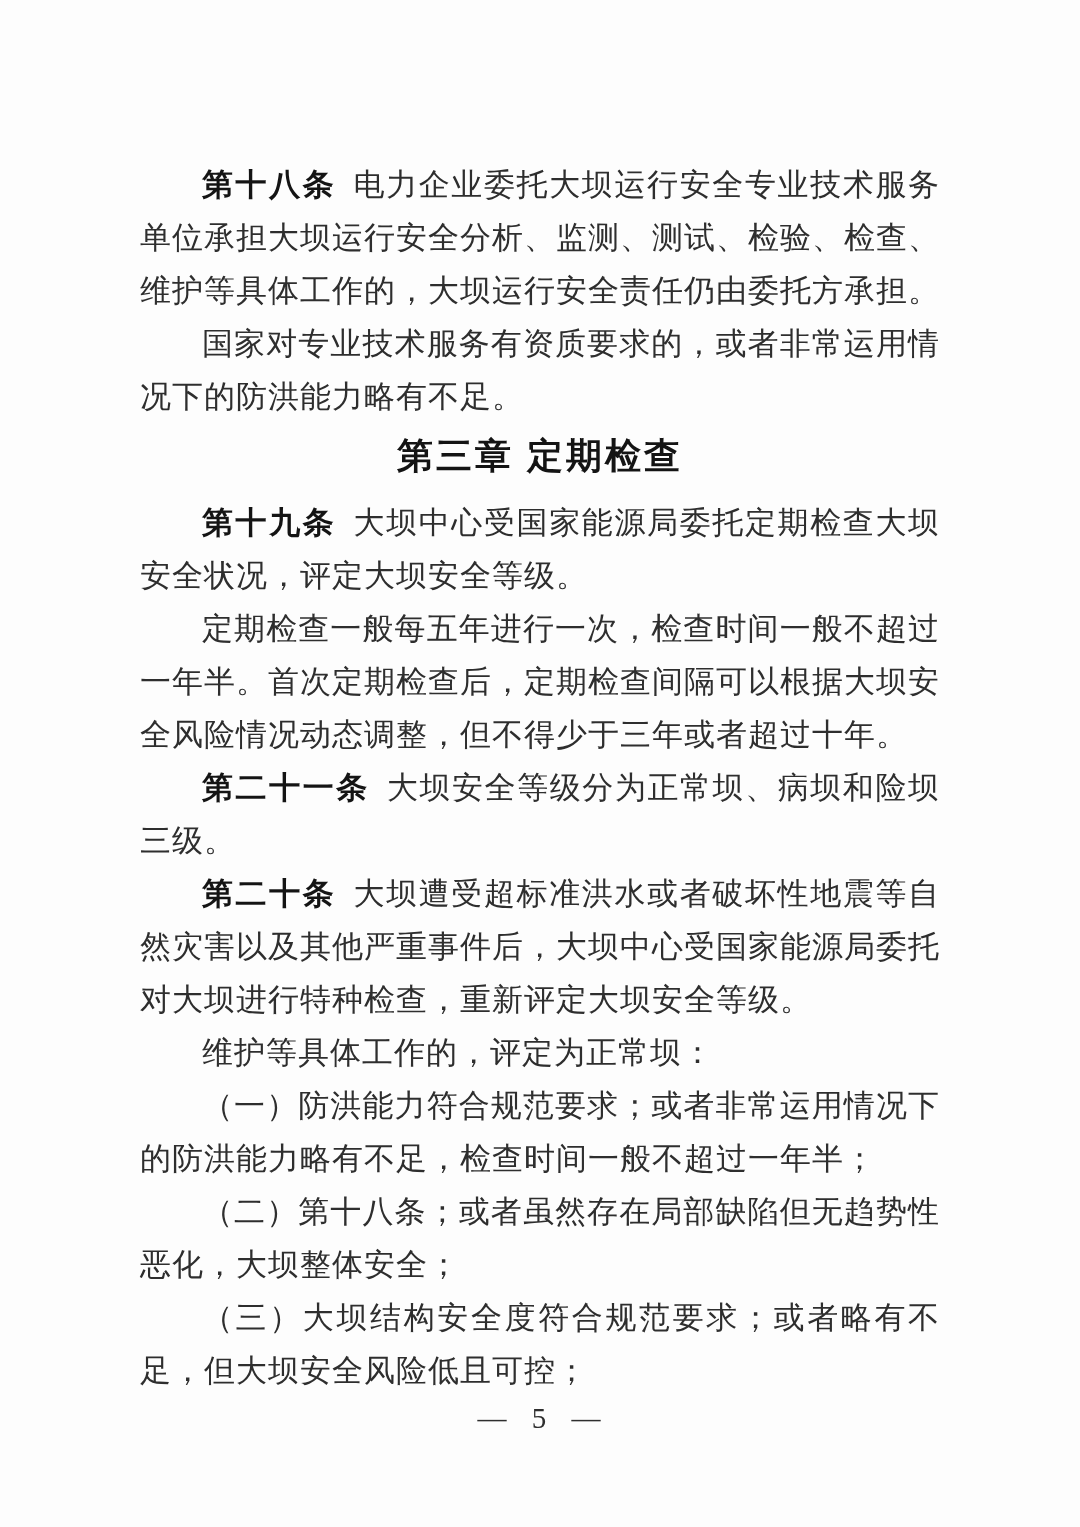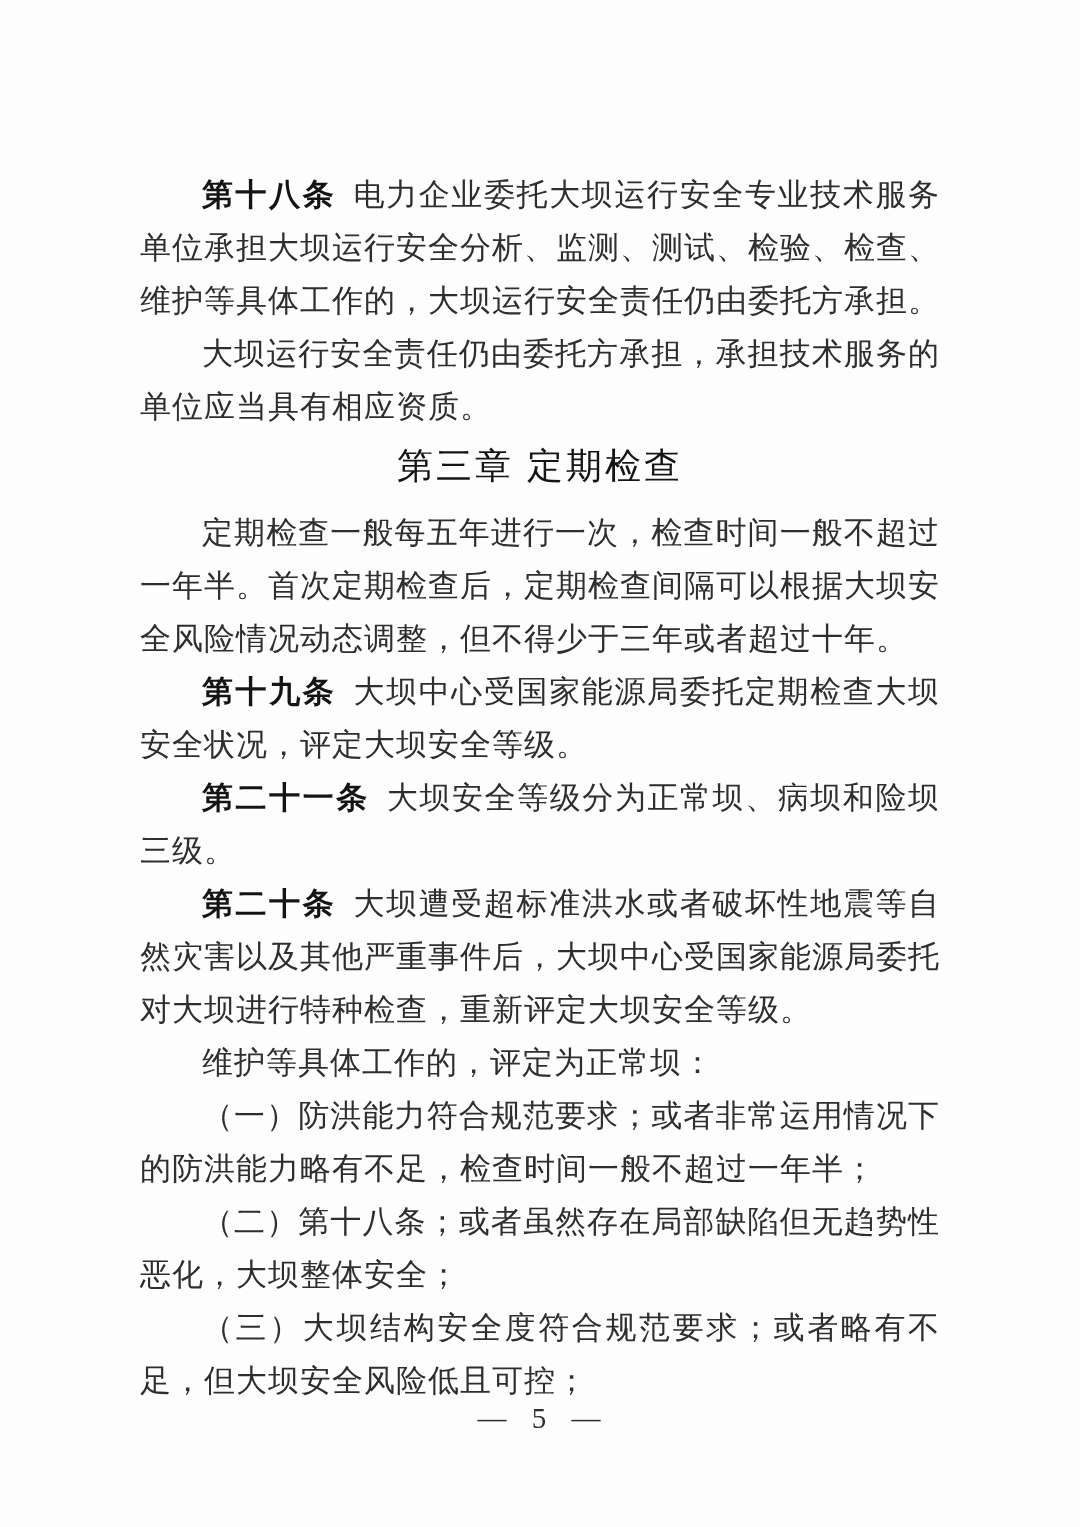--- a/index.html
+++ b/index.html
@@ -13,21 +13,21 @@
     height: 1527px;
     margin: 0 auto;
     background: #fdfdfd;
     color: #2e2e2e;
     font-family: "Liberation Serif", "DejaVu Serif", serif;
     overflow: hidden;
   }
   .content {
     position: absolute;
     left: 140px;
-    top: 168px;
+    top: 158px;
     width: 800px;
   }
   .para {
     margin: 0;
     font-size: 31px;
     line-height: 53px;
     letter-spacing: 1px;
     text-align: justify;
     text-justify: inter-character;
     text-indent: 2em;
@@ -36,21 +36,21 @@
   .article-no {
     font-family: "Liberation Sans", "DejaVu Sans", sans-serif;
     font-weight: 700;
     color: #141414;
     margin-right: 0.55em;
     letter-spacing: 2px;
   }
   .chapter-heading {
     font-family: "Liberation Sans", "DejaVu Sans", sans-serif;
     font-size: 36px;
-    font-weight: 400;
+    font-weight: 700;
     color: #141414;
     text-align: center;
     text-indent: 0;
     letter-spacing: 3px;
     line-height: 53px;
     margin: 6px 0 14px 0;
   }
   .footer {
     position: absolute;
     left: 0;
@@ -62,24 +62,24 @@
     letter-spacing: 2px;
     word-spacing: 14px;
   }
 </style>
 </head>
 <body>
 
 <div class="page">
   <main class="content" id="doc-content">
       <p class="para"><b class="article-no">第十八条</b><span>电力企业委托大坝运行安全专业技术服务单位承担大坝运行安全分析、监测、测试、检验、检查、维护等具体工作的，大坝运行安全责任仍由委托方承担。</span></p>
-      <p class="para">大坝运行安全责任仍由委托方承担，承担技术服务的单位应当具有相应资质。</p>
+      <p class="para">国家对专业技术服务有资质要求的，或者非常运用情况下的防洪能力略有不足。</p>
       <h2 class="chapter-heading">第三章 定期检查</h2>
+      <p class="para"><b class="article-no">第十九条</b><span>大坝中心受国家能源局委托定期检查大坝安全状况，评定大坝安全等级。</span></p>
       <p class="para">定期检查一般每五年进行一次，检查时间一般不超过一年半。首次定期检查后，定期检查间隔可以根据大坝安全风险情况动态调整，但不得少于三年或者超过十年。</p>
-      <p class="para"><b class="article-no">第十九条</b><span>大坝中心受国家能源局委托定期检查大坝安全状况，评定大坝安全等级。</span></p>
       <p class="para"><b class="article-no">第二十一条</b><span>大坝安全等级分为正常坝、病坝和险坝三级。</span></p>
       <p class="para"><b class="article-no">第二十条</b><span>大坝遭受超标准洪水或者破坏性地震等自然灾害以及其他严重事件后，大坝中心受国家能源局委托对大坝进行特种检查，重新评定大坝安全等级。</span></p>
       <p class="para">维护等具体工作的，评定为正常坝：</p>
       <p class="para">（一）防洪能力符合规范要求；或者非常运用情况下的防洪能力略有不足，检查时间一般不超过一年半；</p>
       <p class="para">（二）第十八条；或者虽然存在局部缺陷但无趋势性恶化，大坝整体安全；</p>
       <p class="para">（三）大坝结构安全度符合规范要求；或者略有不足，但大坝安全风险低且可控；</p>
     </main>
   <div class="footer">
     <span>— 5 —</span>
   </div>

